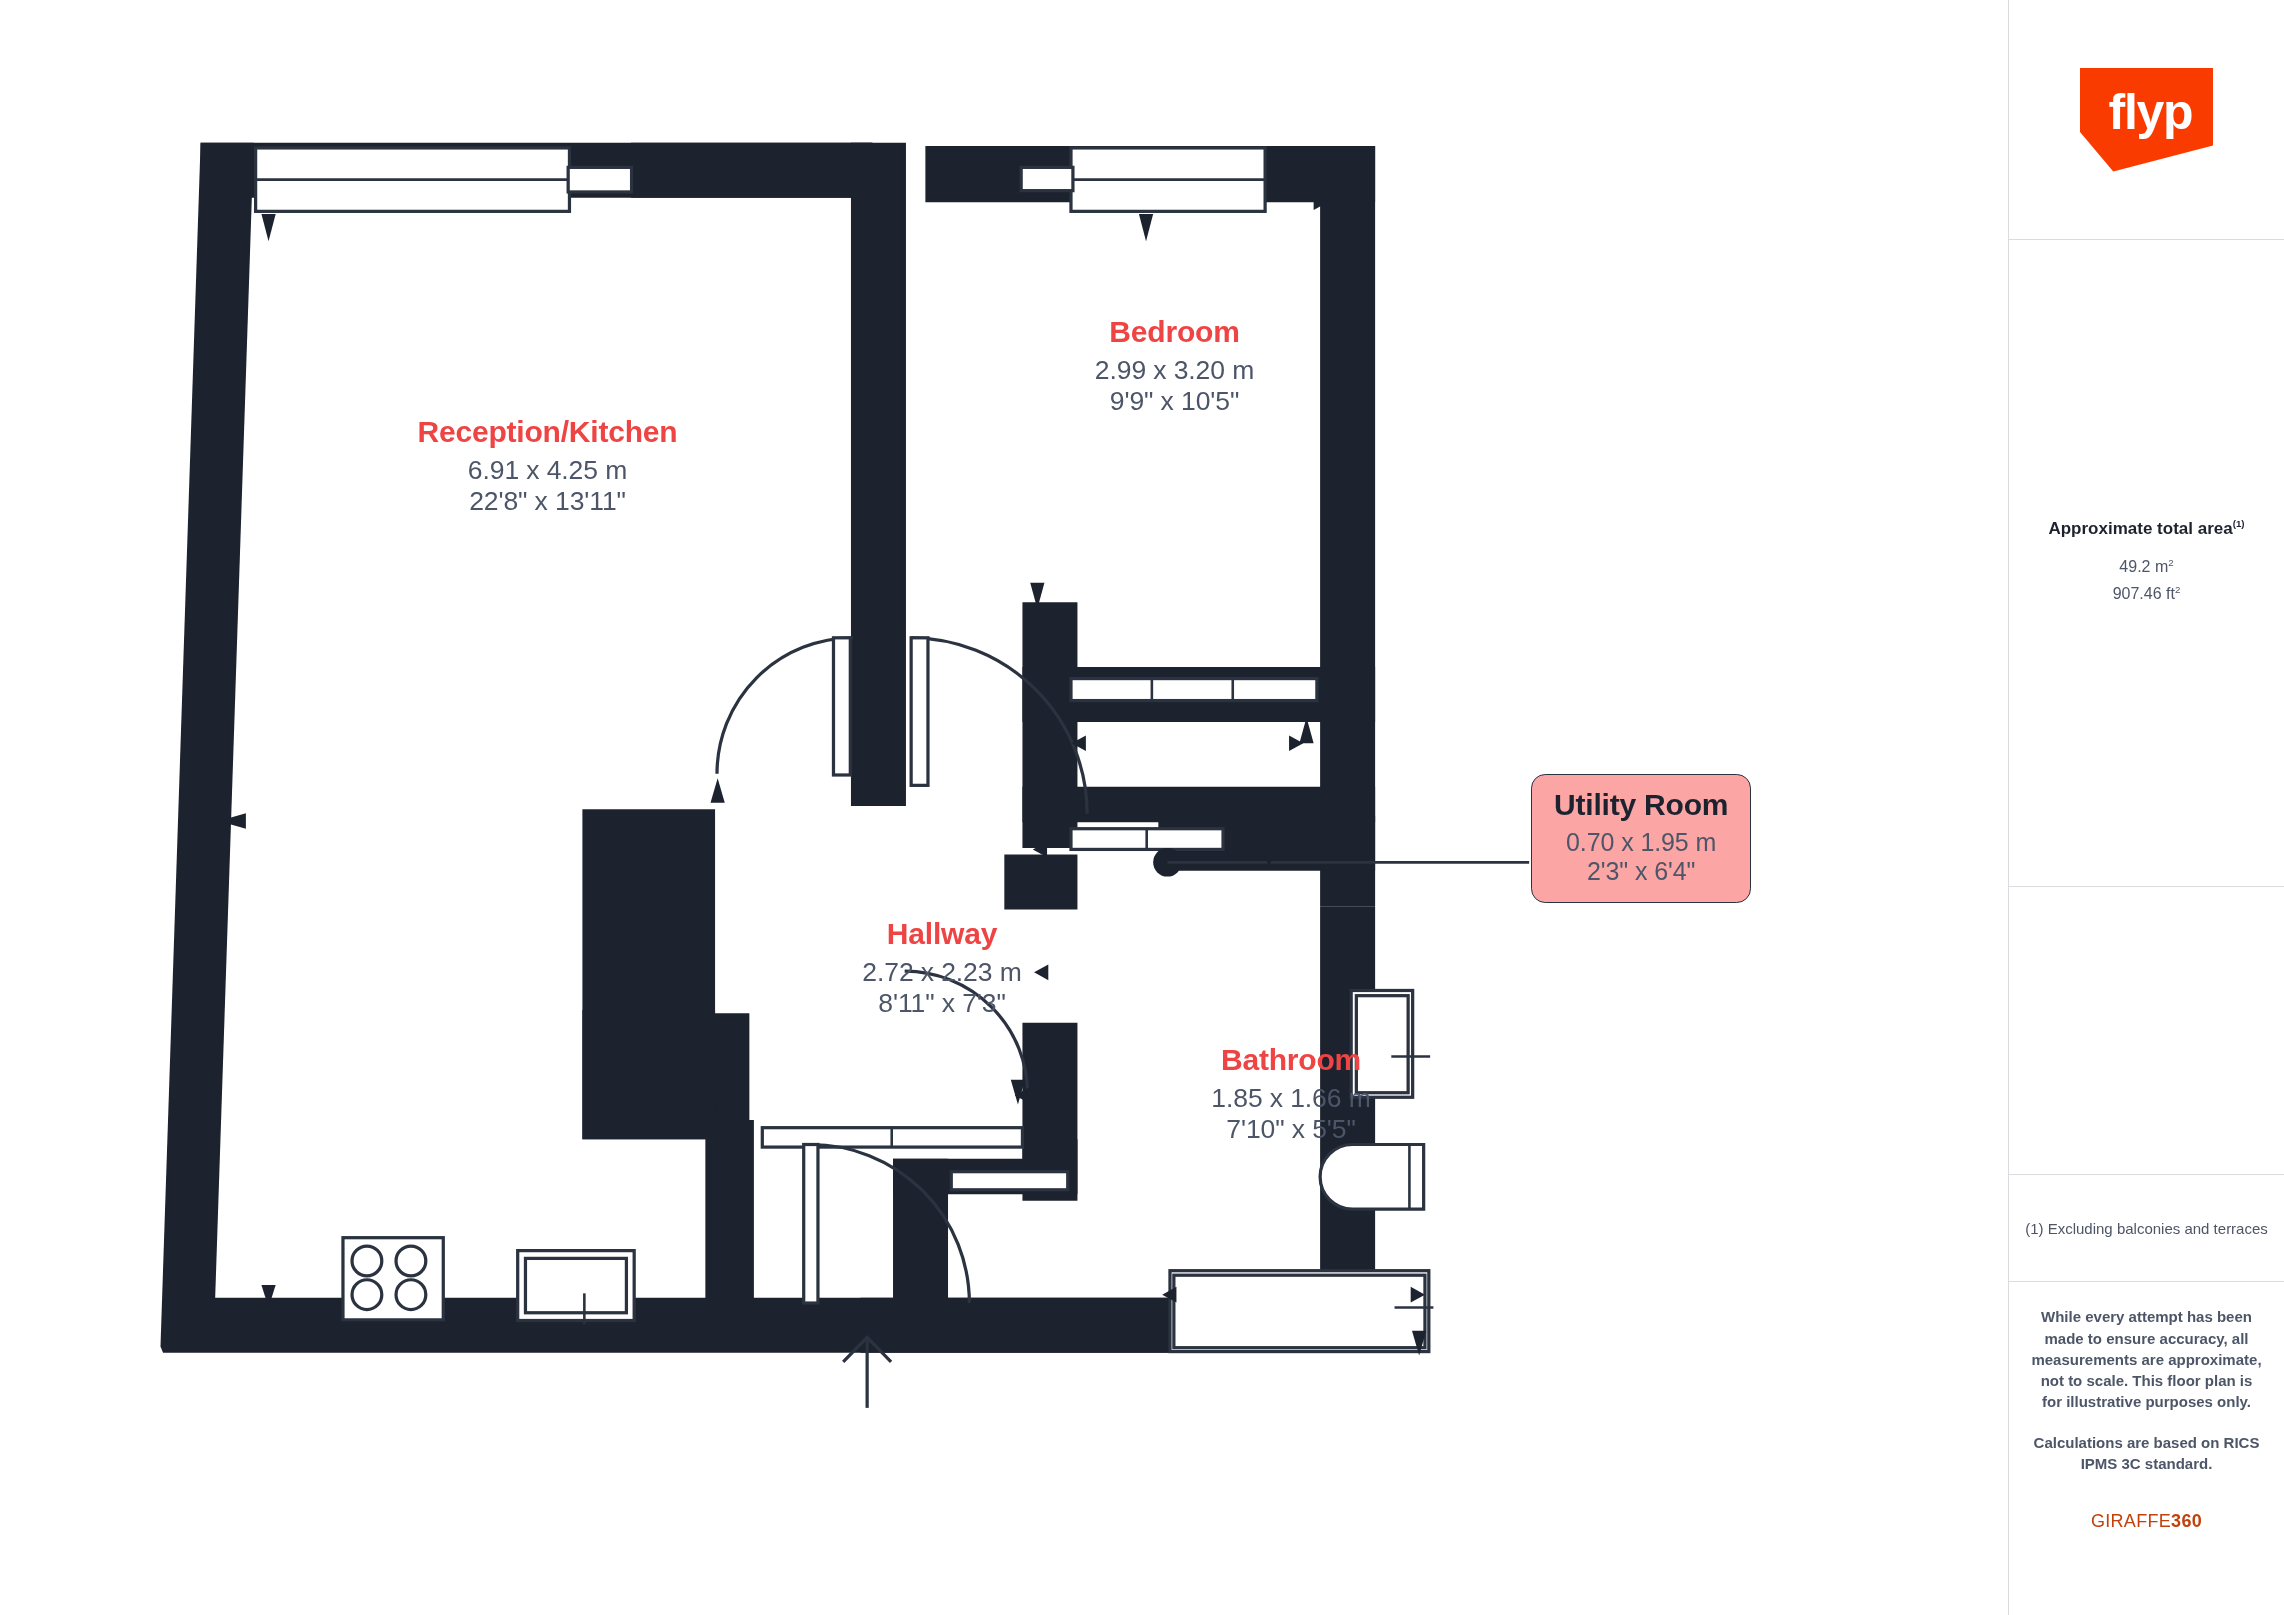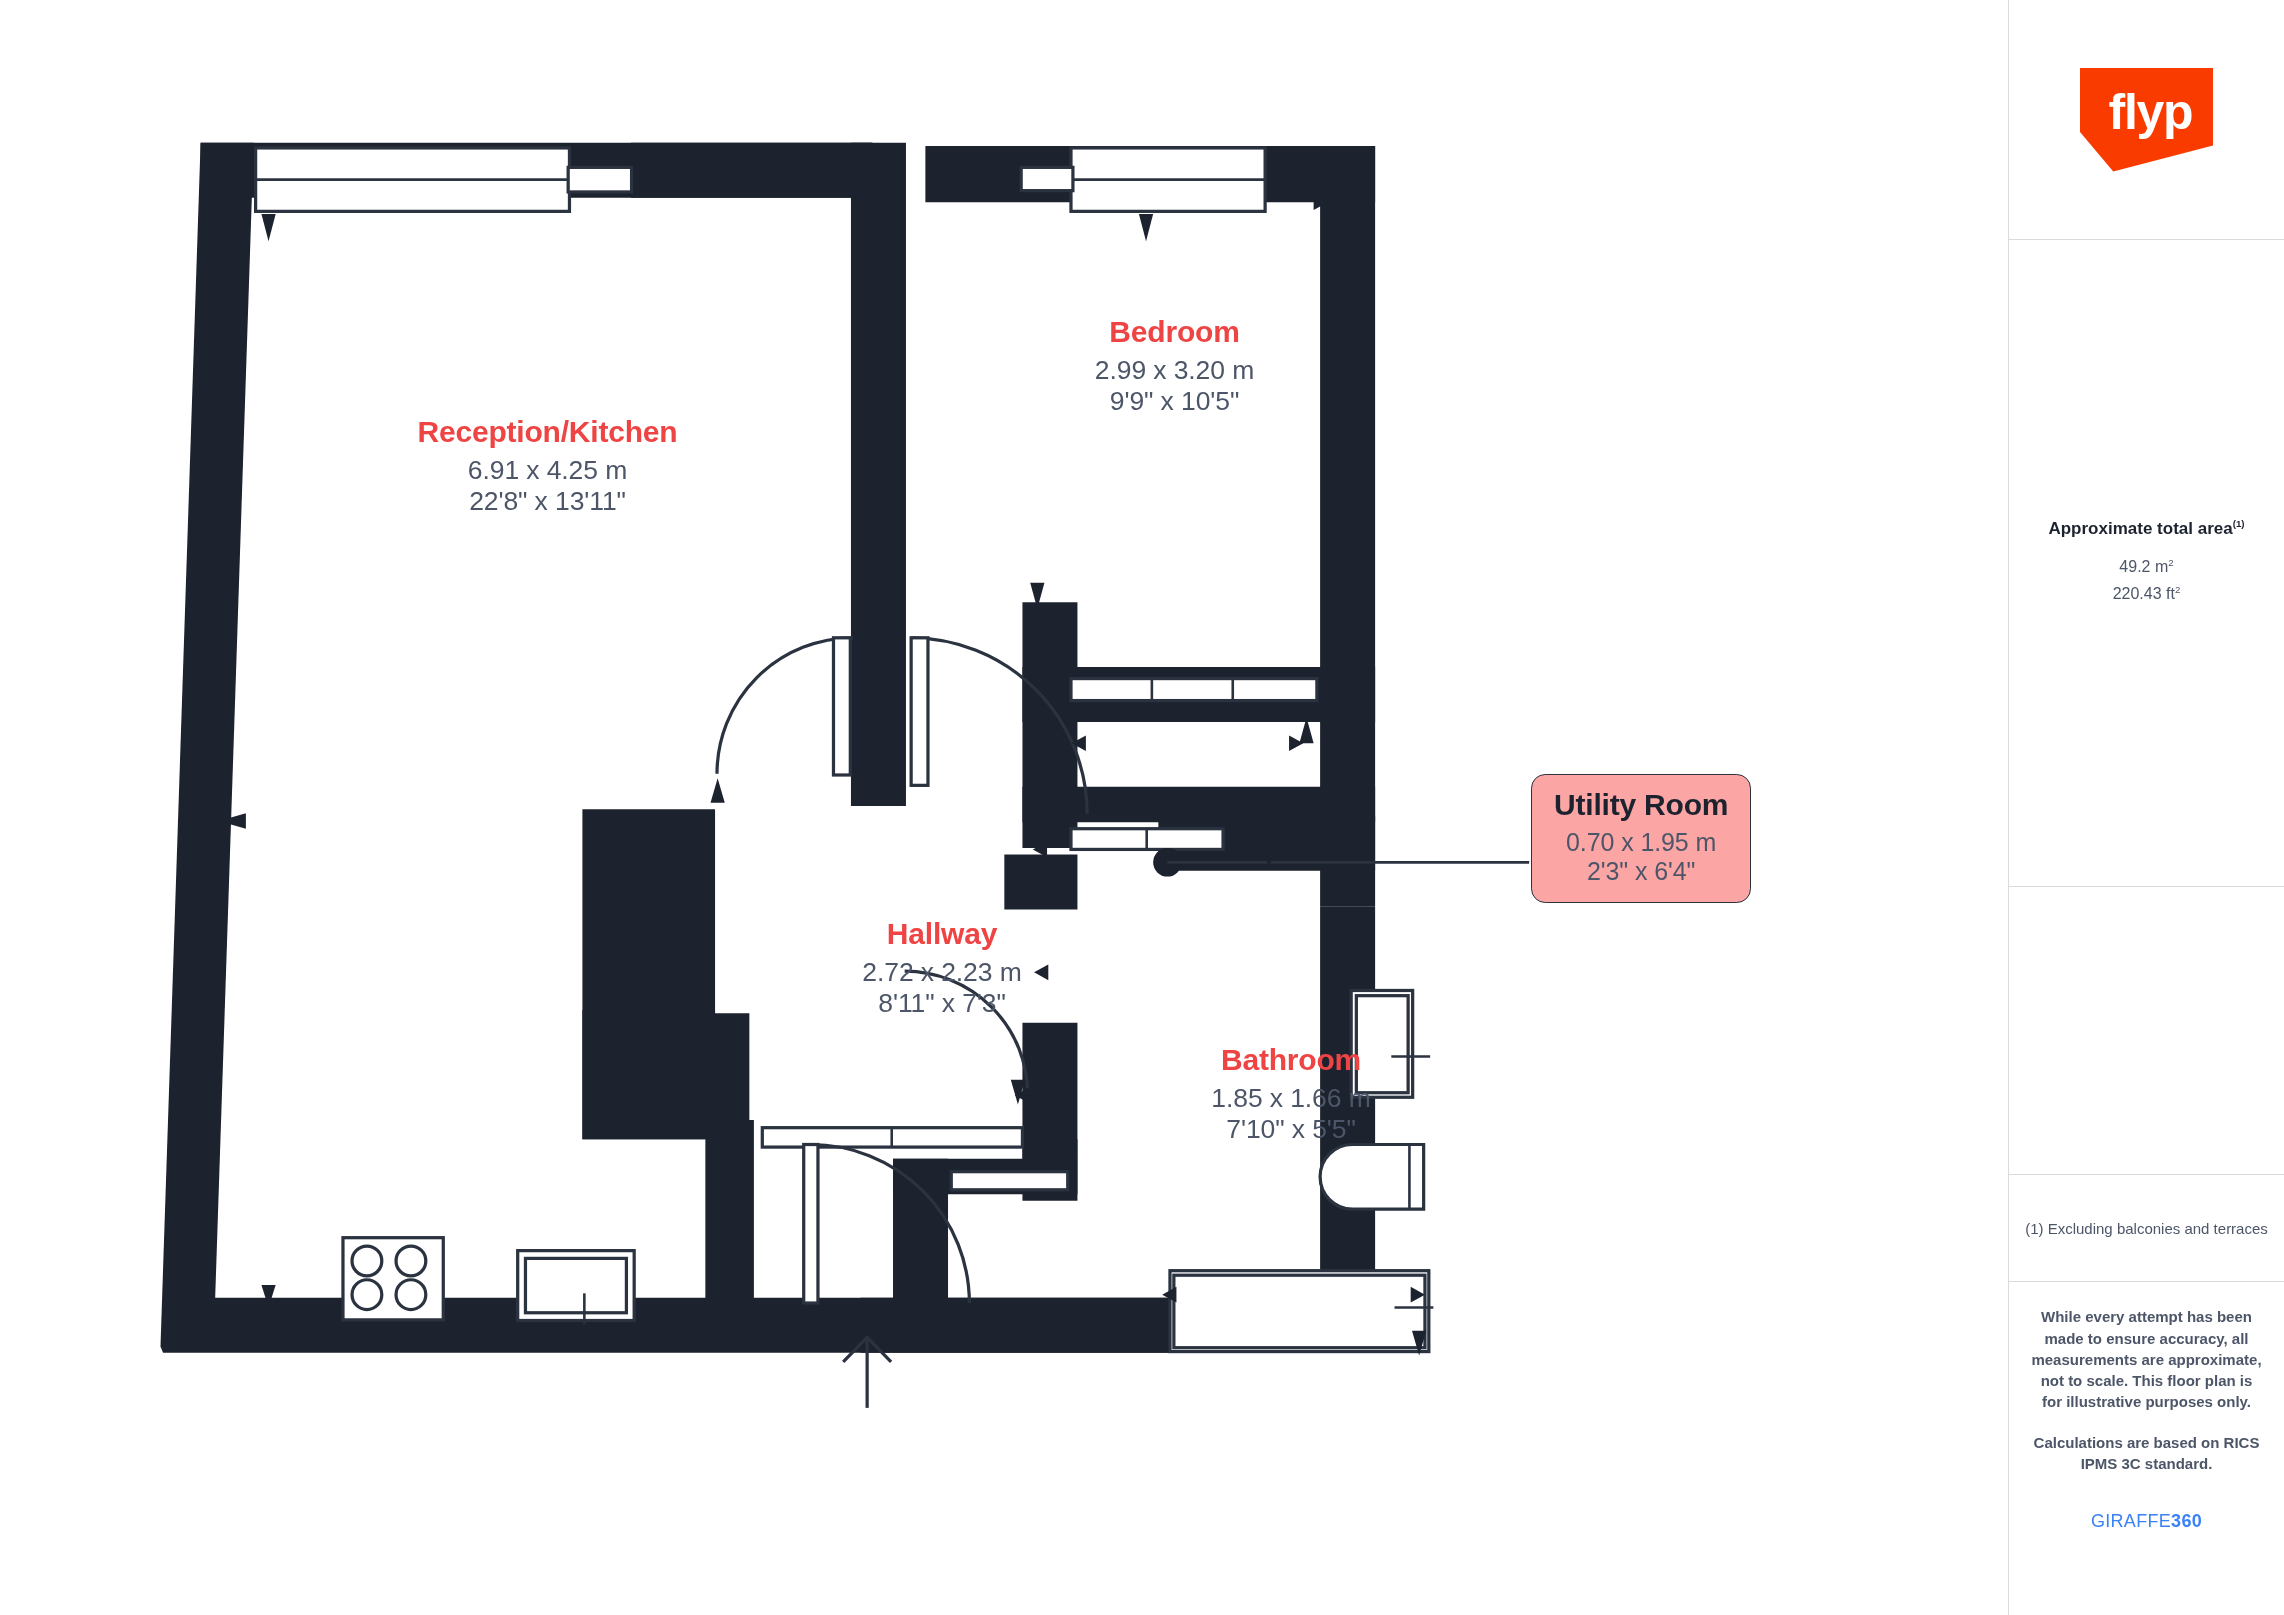--- a/index.html
+++ b/index.html
@@ -127,21 +127,21 @@
     font-size:15px;line-height:1.42;color:#4d5668;text-align:center;margin:0 0 19.4px 0;
   }
   .disc-p:last-of-type{margin-bottom:0;}
 
   .sb-brand{
     height:117px;
     border-bottom:none;
     align-items:flex-start;
     padding-top:11.7px;
   }
-  .brand-text{font-size:18px;color:#3b82f6;letter-spacing:0.3px;}
+  .brand-text{font-size:18px;color:#c2410c;letter-spacing:0.3px;}
   .brand-text .b-light{font-weight:300;}
   .brand-text .b-bold{font-weight:700;}
 </style>
 </head>
 <body>
 
 <div id="app">
 
   <div class="plan-pane">
 
@@ -345,21 +345,21 @@
     </div>
 
     <div class="sb-sec sb-area">
       <div class="area-title">
         <span>Approximate total area</span><sup>(1)</sup>
       </div>
       <div class="area-val">
         <span>49.2 m</span><sup>2</sup>
       </div>
       <div class="area-val">
-        <span>220.43 ft</span><sup>2</sup>
+        <span>907.46 ft</span><sup>2</sup>
       </div>
     </div>
 
     <div class="sb-spacer"></div>
 
     <div class="sb-sec sb-note">
       <span>(1) Excluding balconies and terraces</span>
     </div>
 
     <div class="sb-sec sb-disclaimer">

